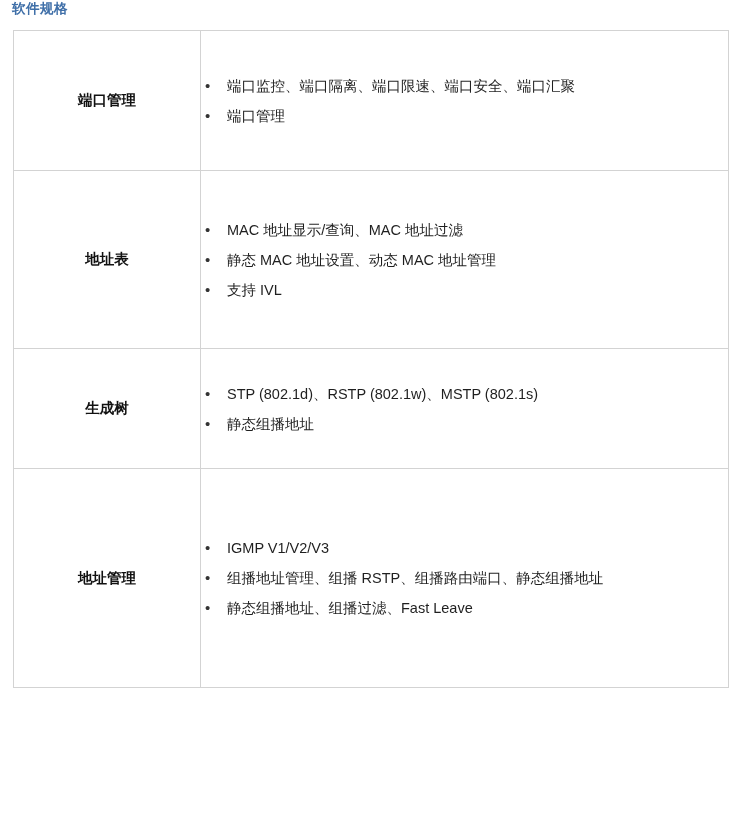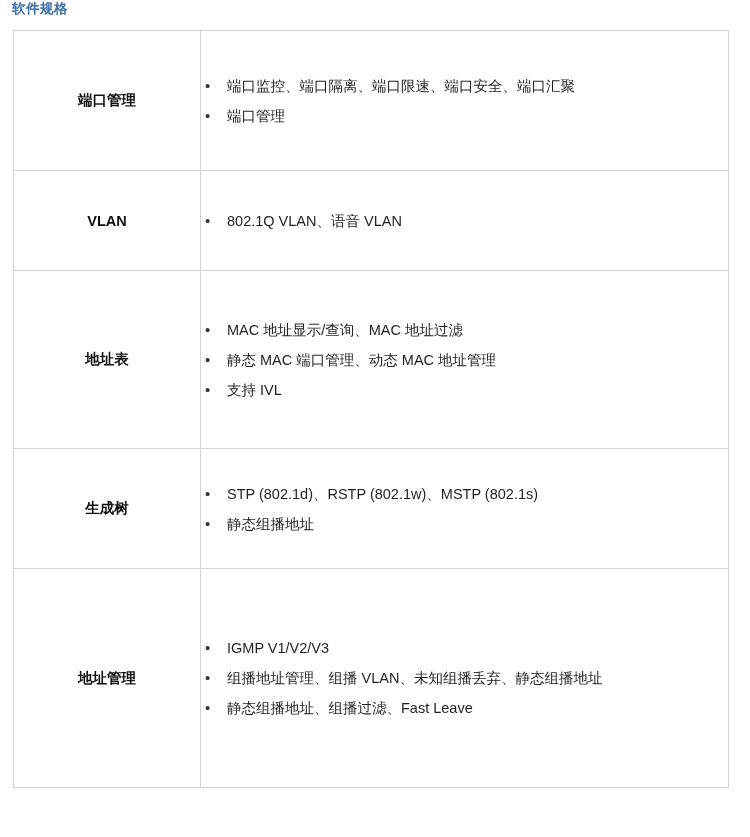--- a/index.html
+++ b/index.html
@@ -94,56 +94,48 @@
       <tr class="row-h1">
         <td class="cat-cell">端口管理</td>
         <td class="items-cell">
           <ul class="items">
             <li><span class="bullet">•</span><span>端口监控、端口隔离、端口限速、端口安全、端口汇聚</span></li>
             <li><span class="bullet">•</span><span>端口管理</span></li>
           </ul>
         </td>
       </tr>
 
-      <tr class="row-h2">
-        <td class="cat-cell">VLAN</td>
-        <td class="items-cell">
-          <ul class="items">
-            <li><span class="bullet">•</span><span>802.1Q VLAN、语音 VLAN</span></li>
-          </ul>
-        </td>
-      </tr>
 
       <tr class="row-h3">
         <td class="cat-cell">地址表</td>
         <td class="items-cell">
           <ul class="items">
             <li><span class="bullet">•</span><span>MAC 地址显示/查询、MAC 地址过滤</span></li>
-            <li><span class="bullet">•</span><span>静态 MAC 端口管理、动态 MAC 地址管理</span></li>
+            <li><span class="bullet">•</span><span>静态 MAC 地址设置、动态 MAC 地址管理</span></li>
             <li><span class="bullet">•</span><span>支持 IVL</span></li>
           </ul>
         </td>
       </tr>
 
       <tr class="row-h4">
         <td class="cat-cell">生成树</td>
         <td class="items-cell">
           <ul class="items">
             <li><span class="bullet">•</span><span>STP (802.1d)、RSTP (802.1w)、MSTP (802.1s)</span></li>
             <li><span class="bullet">•</span><span>静态组播地址</span></li>
           </ul>
         </td>
       </tr>
 
       <tr class="row-h5">
         <td class="cat-cell">地址管理</td>
         <td class="items-cell">
           <ul class="items">
             <li><span class="bullet">•</span><span>IGMP V1/V2/V3</span></li>
-            <li><span class="bullet">•</span><span>组播地址管理、组播 VLAN、未知组播丢弃、静态组播地址</span></li>
+            <li><span class="bullet">•</span><span>组播地址管理、组播 RSTP、组播路由端口、静态组播地址</span></li>
             <li><span class="bullet">•</span><span>静态组播地址、组播过滤、Fast Leave</span></li>
           </ul>
         </td>
       </tr>
     </tbody>
   </table>
 
 </div>
 
 </body></html>

